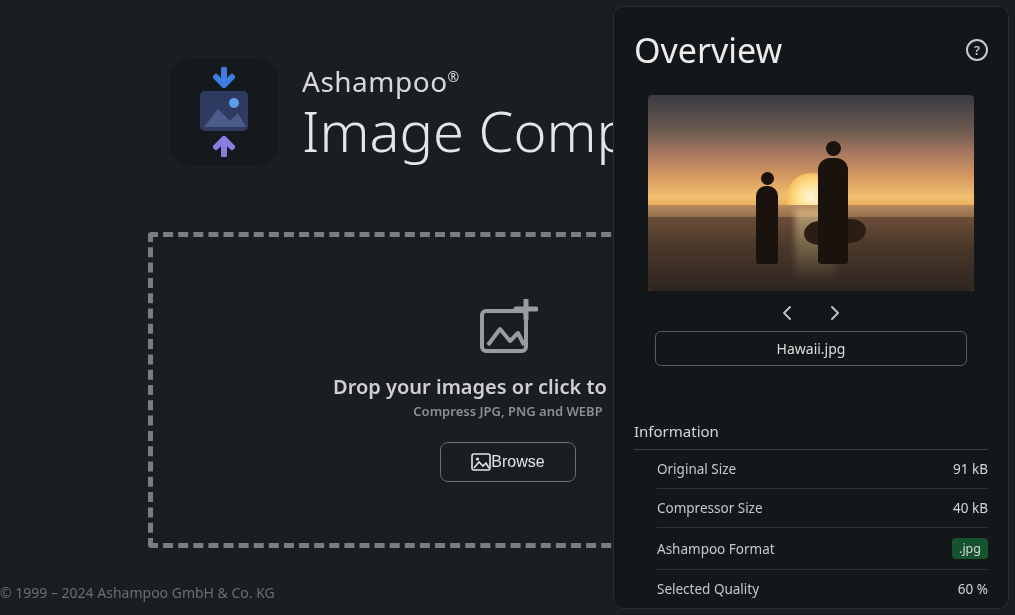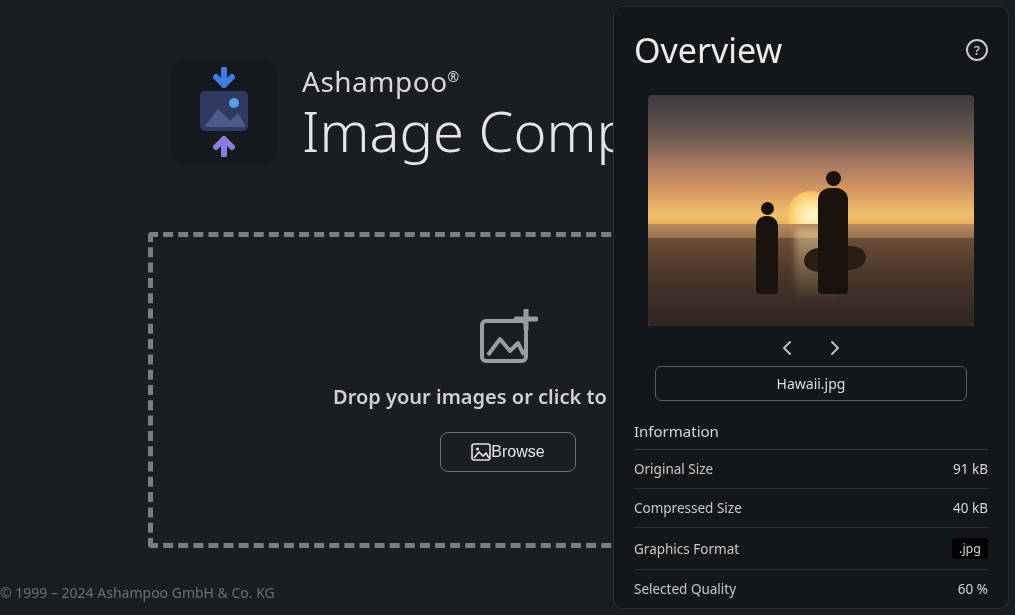--- a/index.html
+++ b/index.html
@@ -230,33 +230,35 @@
   font-size: 14px;
   color: #dedede;
   margin-bottom: 20px;
 }
 
 .info-heading {
   font-size: 15px;
   color: #d6d6d6;
   padding-bottom: 8px;
   border-bottom: 1px solid #3c3f43;
+  margin-top: 35px;
 }
 .info-row {
   display: flex;
   justify-content: space-between;
   align-items: center;
   font-size: 13.5px;
   color: #c8c8c8;
   padding: 10px 0;
   border-bottom: 1px solid #2e3135;
+  margin-left: 23px;
 }
 .info-val { color: #d6d6d6; }
 .badge {
-  background: #000000;
+  background: #14532d;
   padding: 2px 7px;
   border-radius: 4px;
   font-size: 12.5px;
 }
 
 svg { display: block; }
 </style>
 </head>
 <body>
 
@@ -285,20 +287,21 @@
 
   <div class="dropzone">
     <div class="dz-iconwrap">
       <svg width="60" height="56" viewBox="0 0 60 56">
         <rect x="4" y="12" width="44" height="40" rx="4" fill="none" stroke="#9a9d9f" stroke-width="4"></rect>
         <path d="M10 46 L22 30 L32 42 L40 34 L46 46" fill="none" stroke="#9a9d9f" stroke-width="4" stroke-linejoin="round"></path>
         <path d="M48 0 L48 20 M38 10 L58 10" stroke="#9a9d9f" stroke-width="5" stroke-linecap="round"></path>
       </svg>
     </div>
     <div class="dz-title">Drop your images or click to browse</div>
+    <div class="dz-sub">Compress JPG, PNG and WEBP</div>
     <button class="browse-btn">
       <span>
         <svg width="20" height="18" viewBox="0 0 20 18">
           <rect x="1" y="1" width="18" height="16" rx="2" fill="none" stroke="#e4e4e4" stroke-width="1.6"></rect>
           <circle cx="6.5" cy="6" r="1.6" fill="#e4e4e4"></circle>
           <path d="M3 15 L8 9 L12 13 L15 10 L18 15" fill="none" stroke="#e4e4e4" stroke-width="1.6"></path>
         </svg>
       </span>
       <span>Browse</span>
     </button>
@@ -345,24 +348,24 @@
 
   <div class="filename-box">Hawaii.jpg</div>
 
   <div class="info-heading">Information</div>
 
   <div class="info-row">
     <span>Original Size</span>
     <span class="info-val">91 kB</span>
   </div>
   <div class="info-row">
-    <span>Compressed Size</span>
+    <span>Compressor Size</span>
     <span class="info-val">40 kB</span>
   </div>
   <div class="info-row">
-    <span>Graphics Format</span>
+    <span>Ashampoo Format</span>
     <span class="info-val badge">.jpg</span>
   </div>
   <div class="info-row" style="border-bottom:none">
     <span>Selected Quality</span>
     <span class="info-val">60 %</span>
   </div>
 </div>
 
 </body></html>

